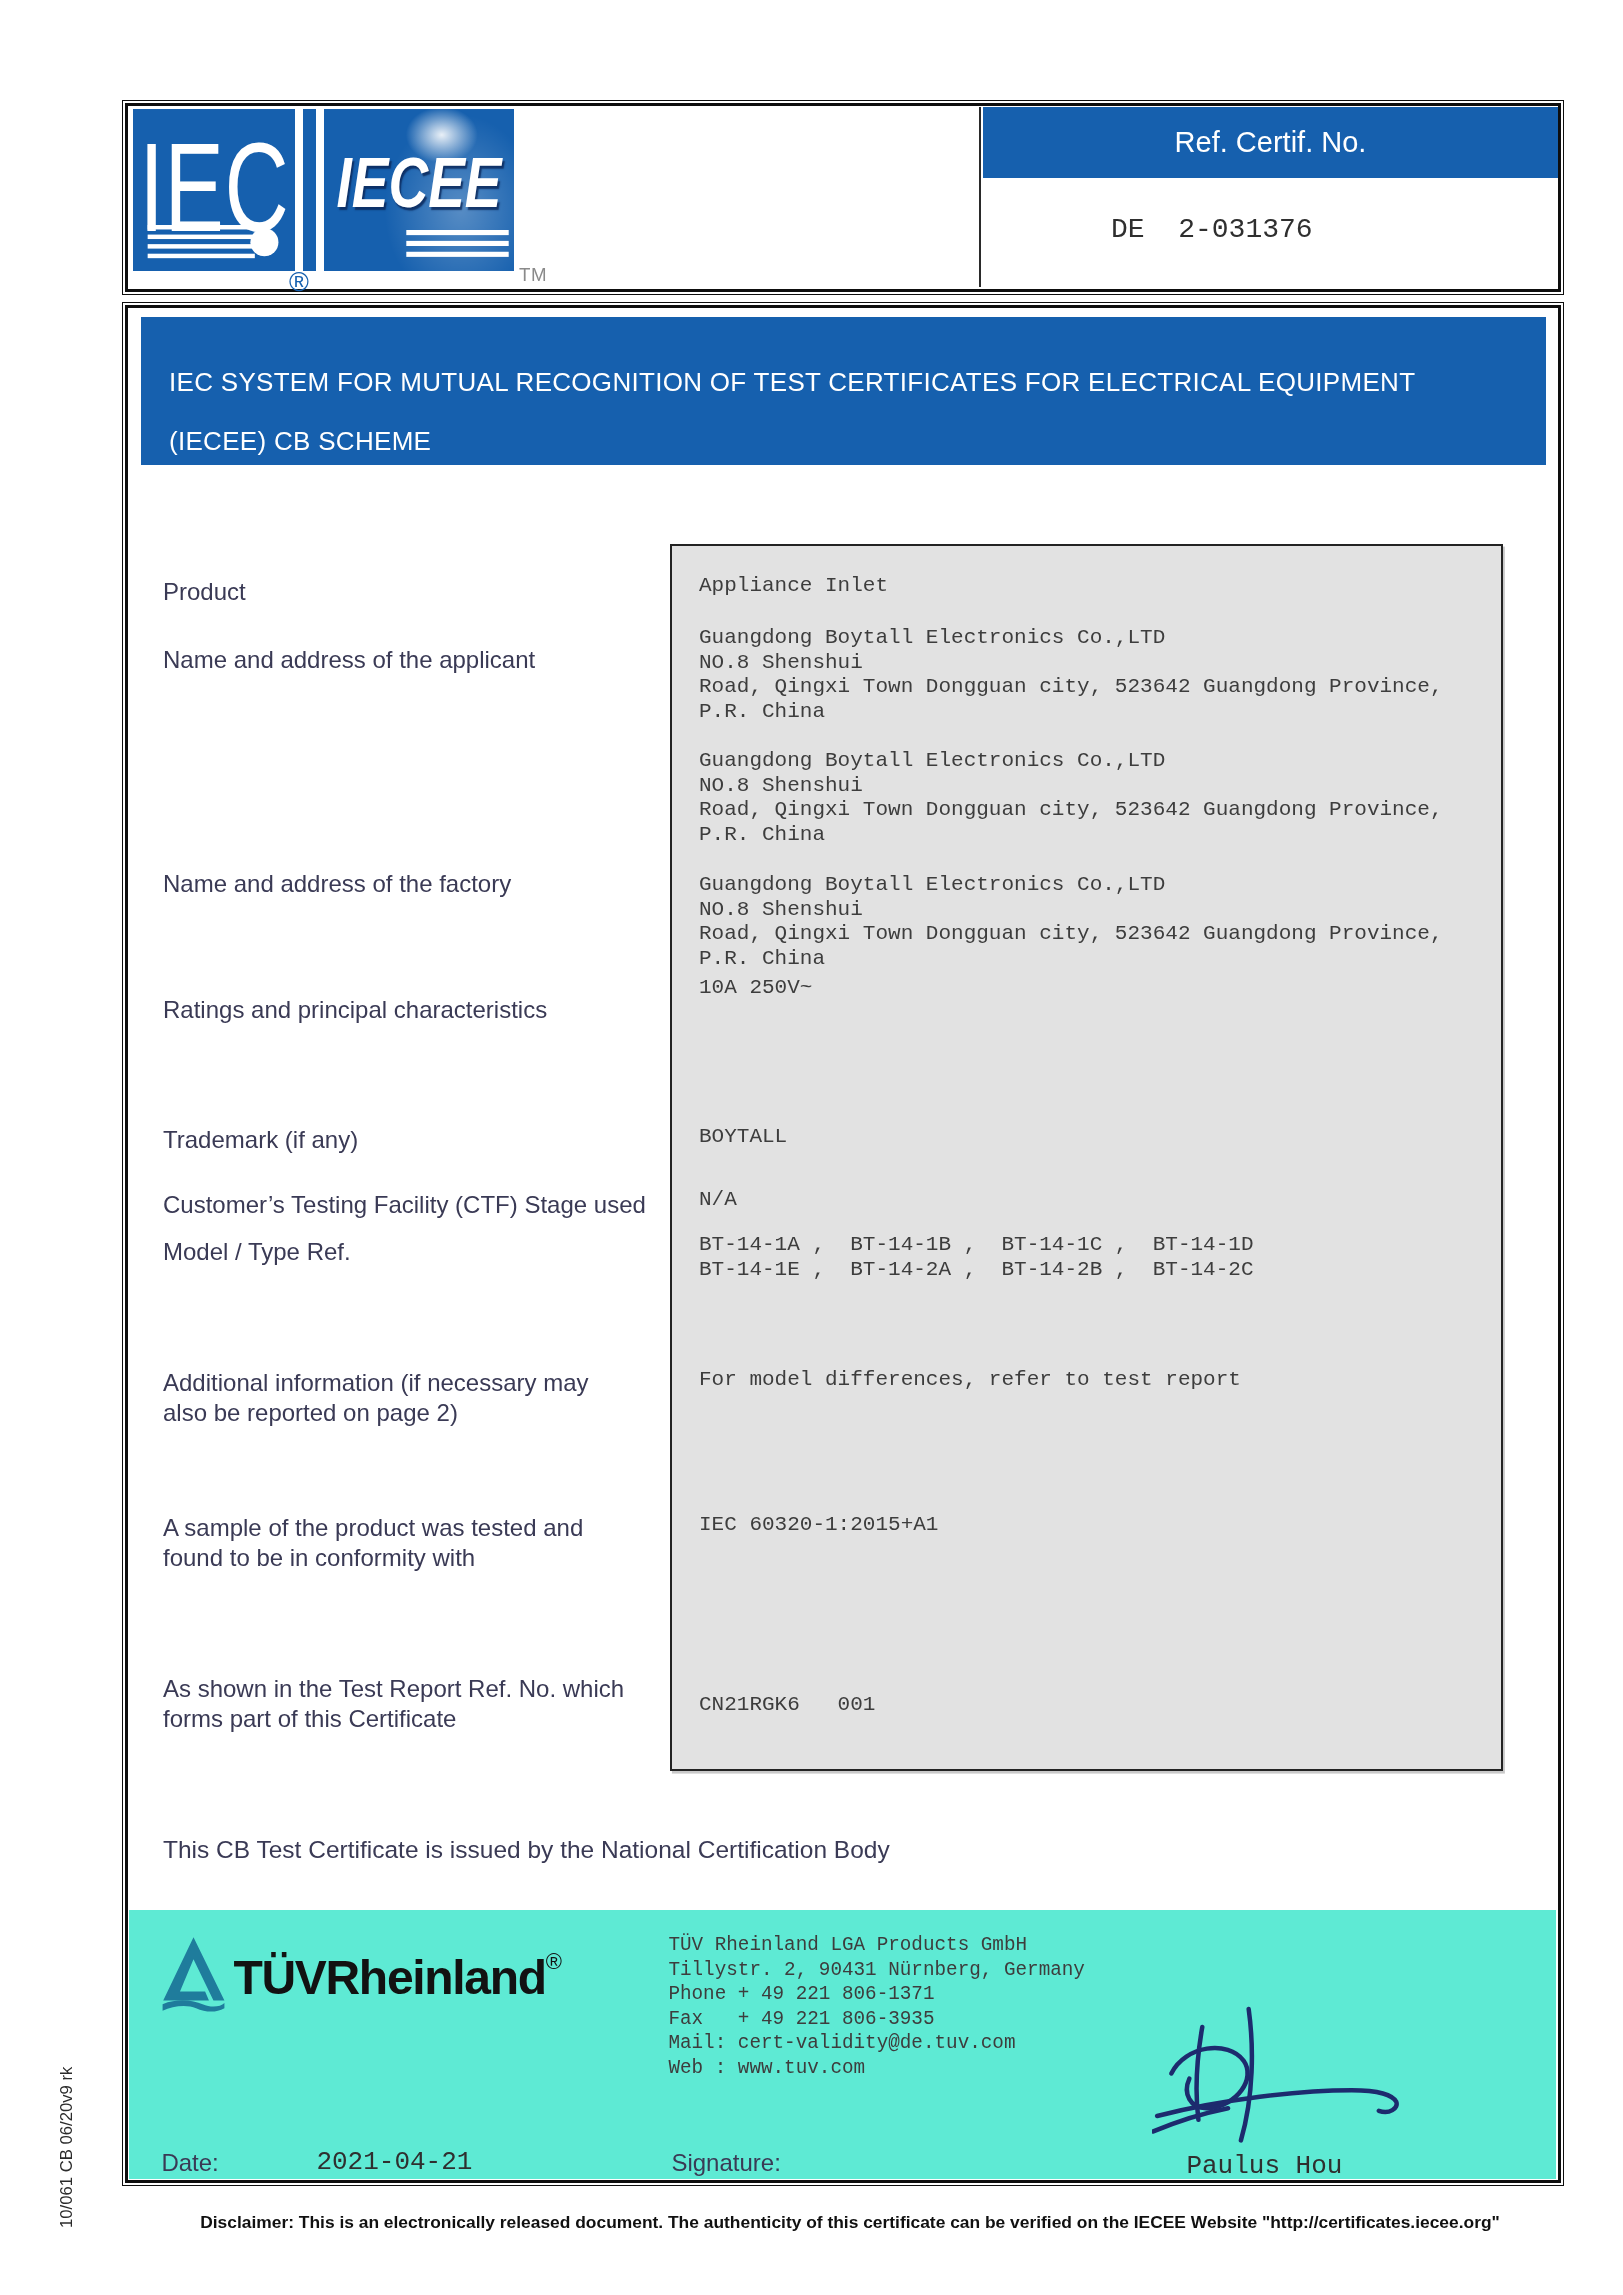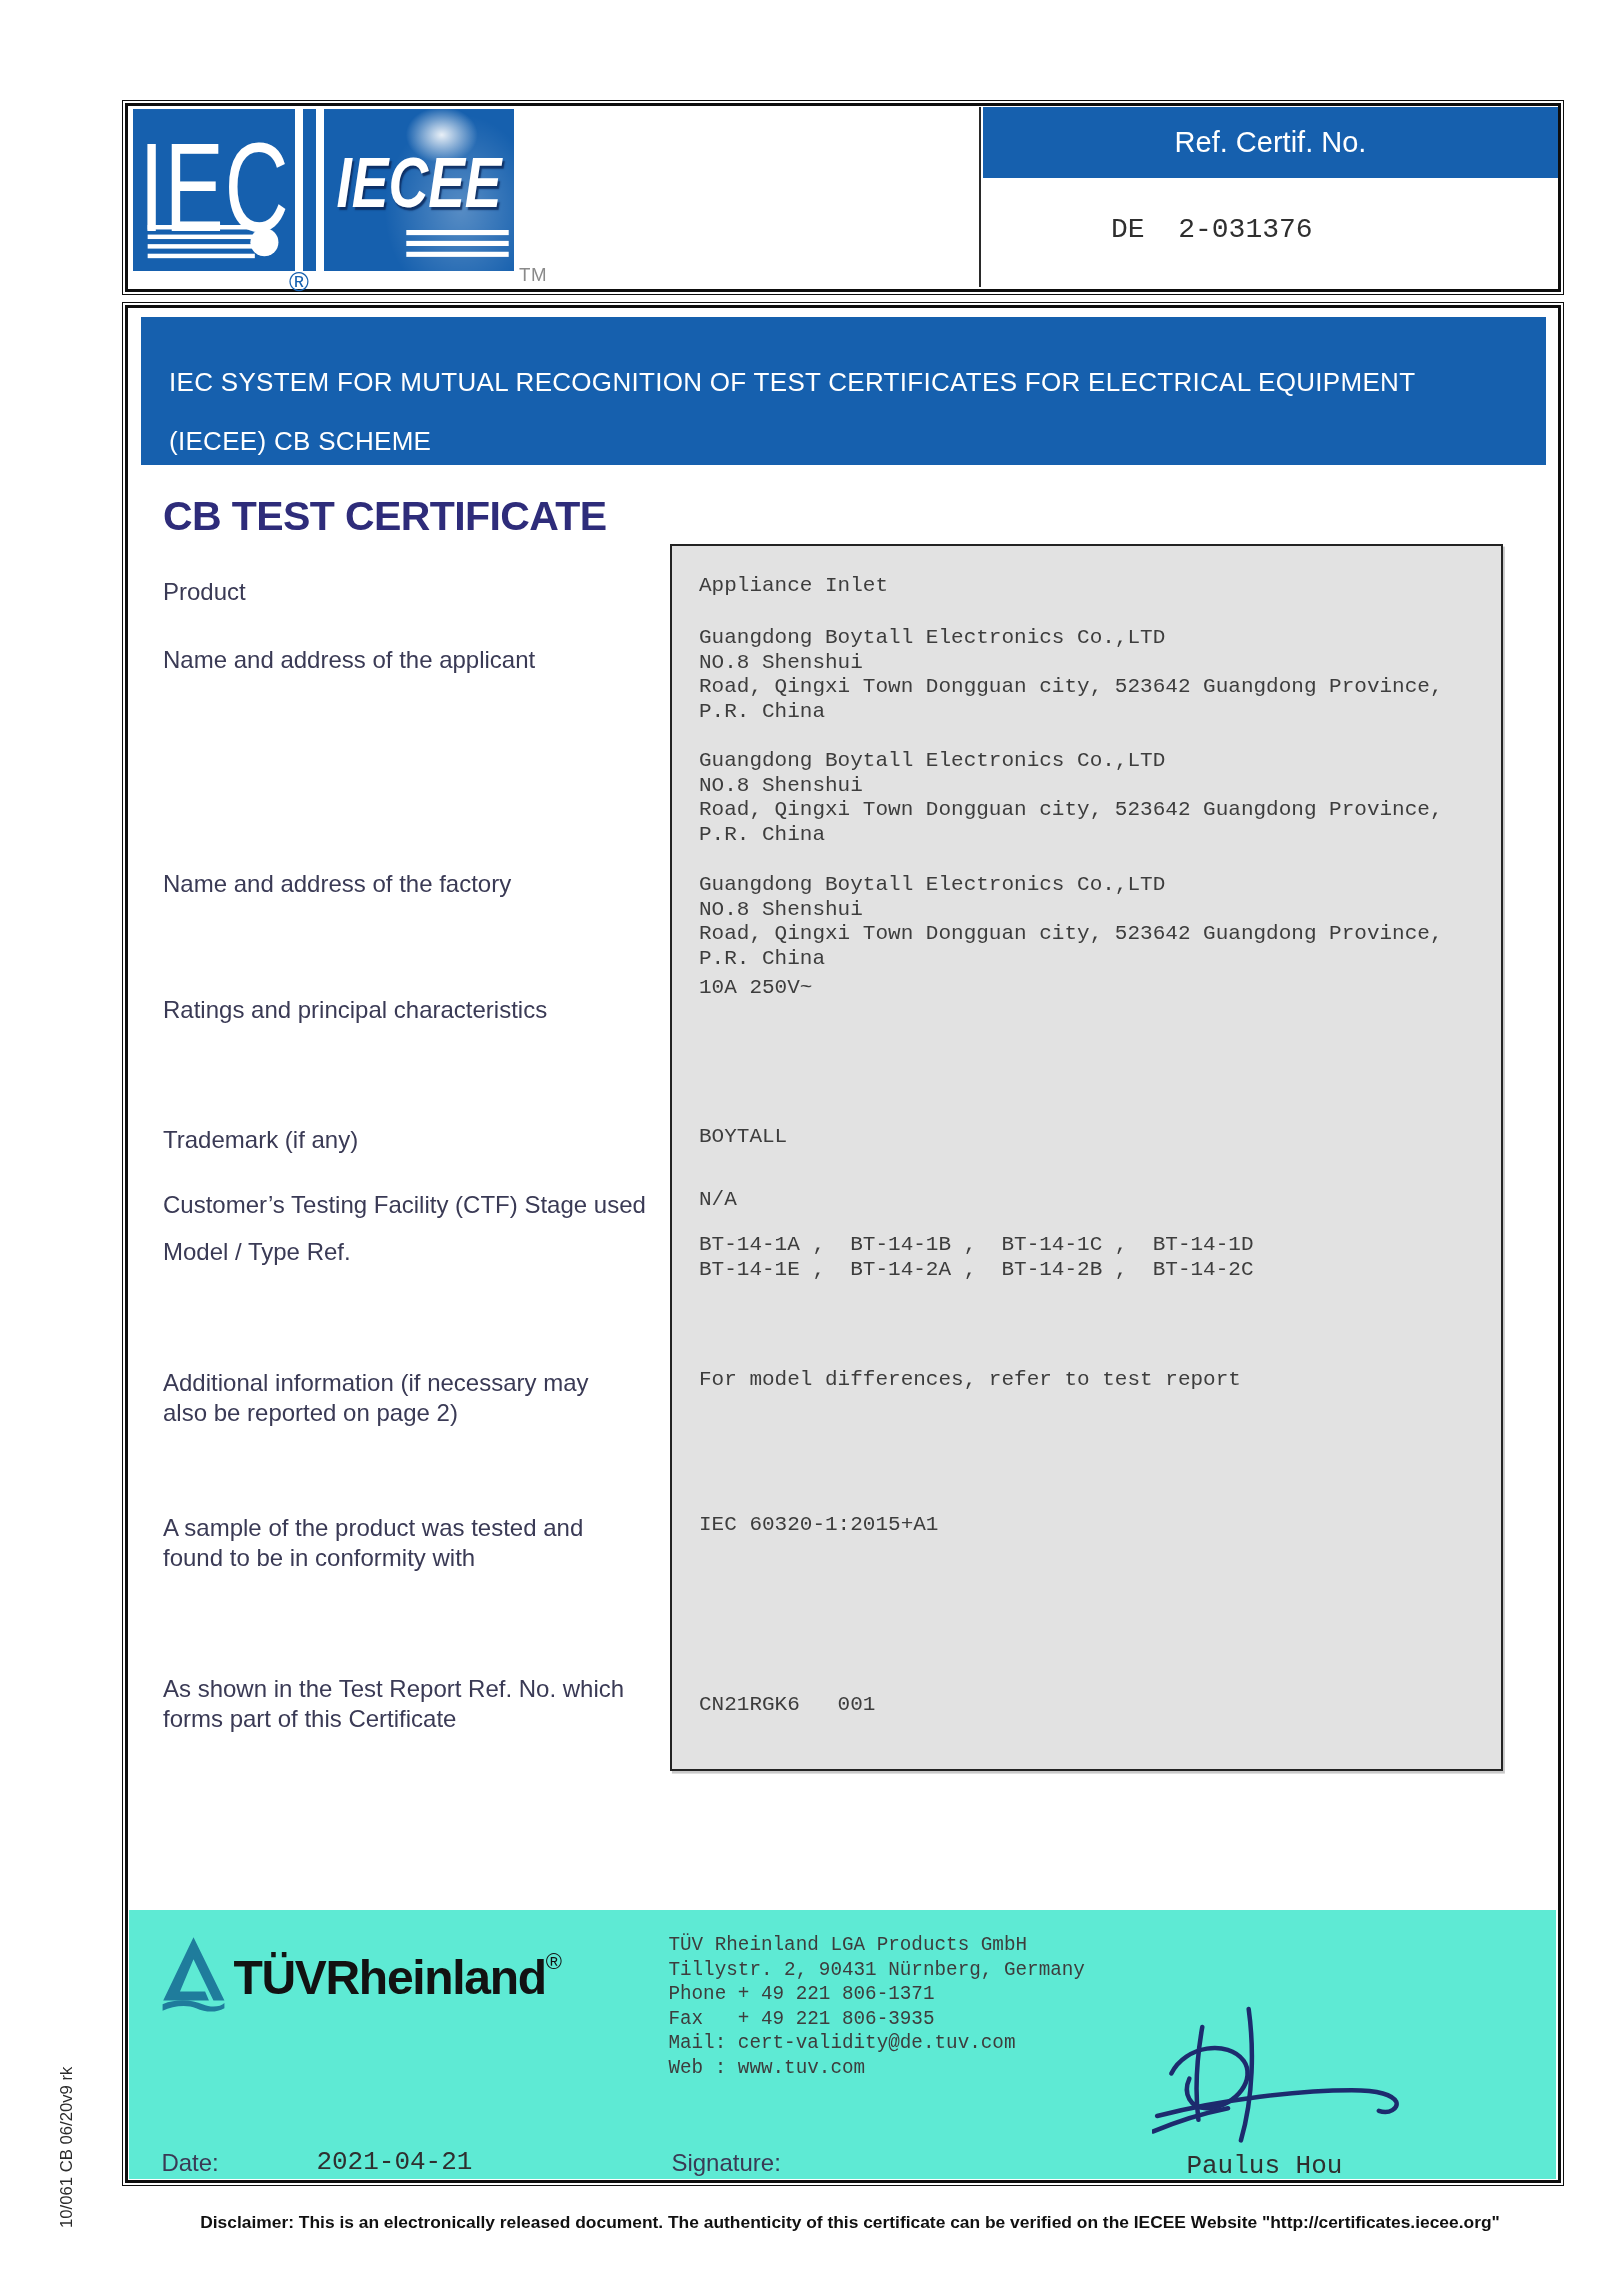--- a/index.html
+++ b/index.html
@@ -109,21 +109,20 @@
 </div>
 
 <div class="dbox" style="left:122px; top:302px; width:1440px; height:1882px;">
   <div class="dbox-in"></div>
 
   <div class="banner blue">
     <div class="banner-text">IEC SYSTEM FOR MUTUAL RECOGNITION OF TEST CERTIFICATES FOR ELECTRICAL EQUIPMENT
 (IECEE) CB SCHEME</div>
   </div>
 
-  <div class="cert-title">CB TEST CERTIFICATE</div>
 
   <div class="flabel" style="top:274px;">Product</div>
   <div class="flabel" style="top:342px;">Name and address of the applicant</div>
   <div class="flabel" style="top:566px;">Name and address of the factory</div>
   <div class="flabel" style="top:692px;">Ratings and principal characteristics</div>
   <div class="flabel" style="top:822px;">Trademark (if any)</div>
   <div class="flabel" style="top:887px;">Customer’s Testing Facility (CTF) Stage used</div>
   <div class="flabel" style="top:934px;">Model / Type Ref.</div>
   <div class="flabel" style="top:1065px;">Additional information (if necessary may
 also be reported on page 2)</div>
@@ -149,20 +148,21 @@
     <div class="fvalue" style="top:430px;">10A 250V~</div>
     <div class="fvalue" style="top:579px;">BOYTALL</div>
     <div class="fvalue" style="top:642px;">N/A</div>
     <div class="fvalue" style="top:687px;">BT-14-1A ,  BT-14-1B ,  BT-14-1C ,  BT-14-1D
 BT-14-1E ,  BT-14-2A ,  BT-14-2B ,  BT-14-2C</div>
     <div class="fvalue" style="top:822px;">For model differences, refer to test report</div>
     <div class="fvalue" style="top:967px;">IEC 60320-1:2015+A1</div>
     <div class="fvalue" style="top:1147px;">CN21RGK6   001</div>
   </div>
 
+  <div class="issued">This CB Test Certificate is issued by the National Certification Body</div>
 
   <div class="ncb-band">
     <svg class="tuv-logo" width="67" height="76" viewBox="0 0 104 118">
       <path d="M52 2 L100 100 L83 100 L52 36 L31 86 L70 86 L76 100 L5 100 Z" fill="#1f7c9c"></path>
       <path d="M4 106 C 28 96, 52 100, 66 106 C 80 112, 94 110, 100 104 L100 112 C 86 120, 70 118, 56 112 C 42 106, 20 108, 4 116 Z" fill="#1f7c9c"></path>
     </svg>
     <div class="tuv-brand">
       <span>TÜVRheinland</span><sup>®</sup>
     </div>
     <div class="ncb-contact">TÜV Rheinland LGA Products GmbH

